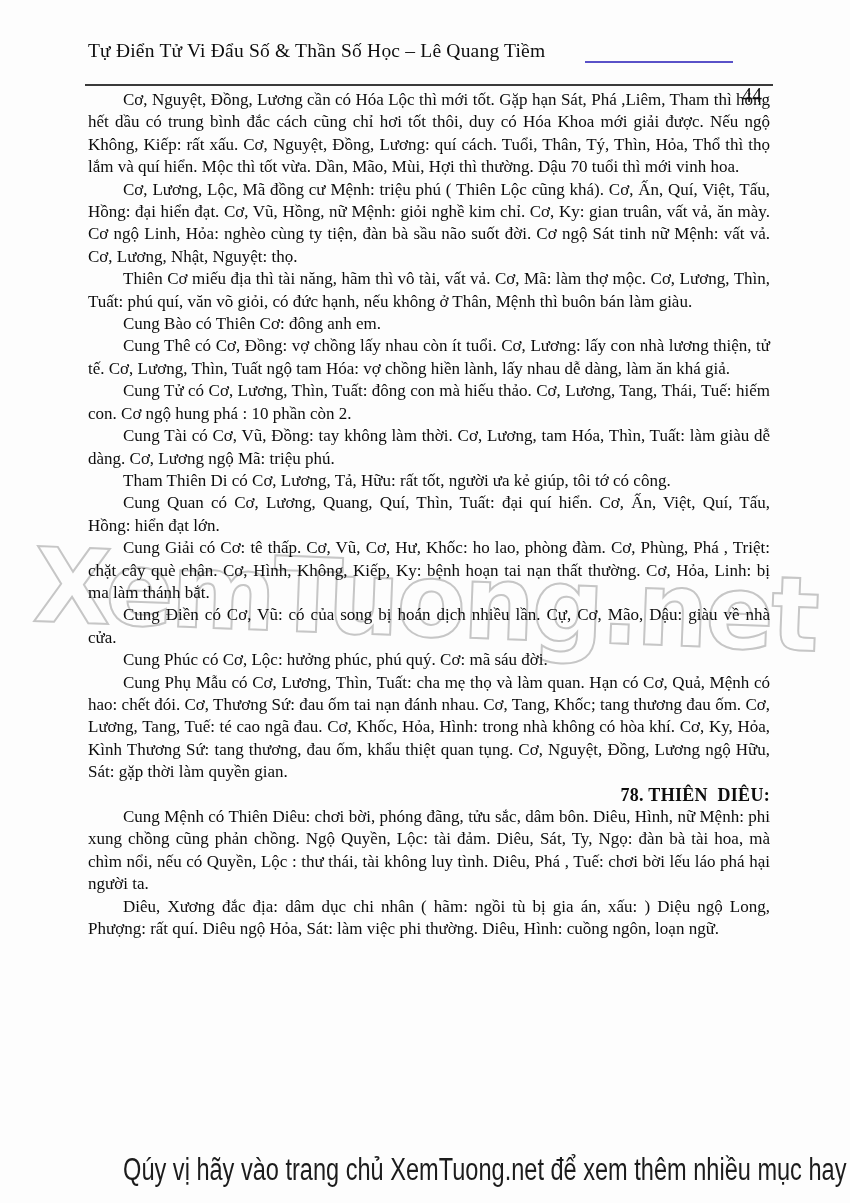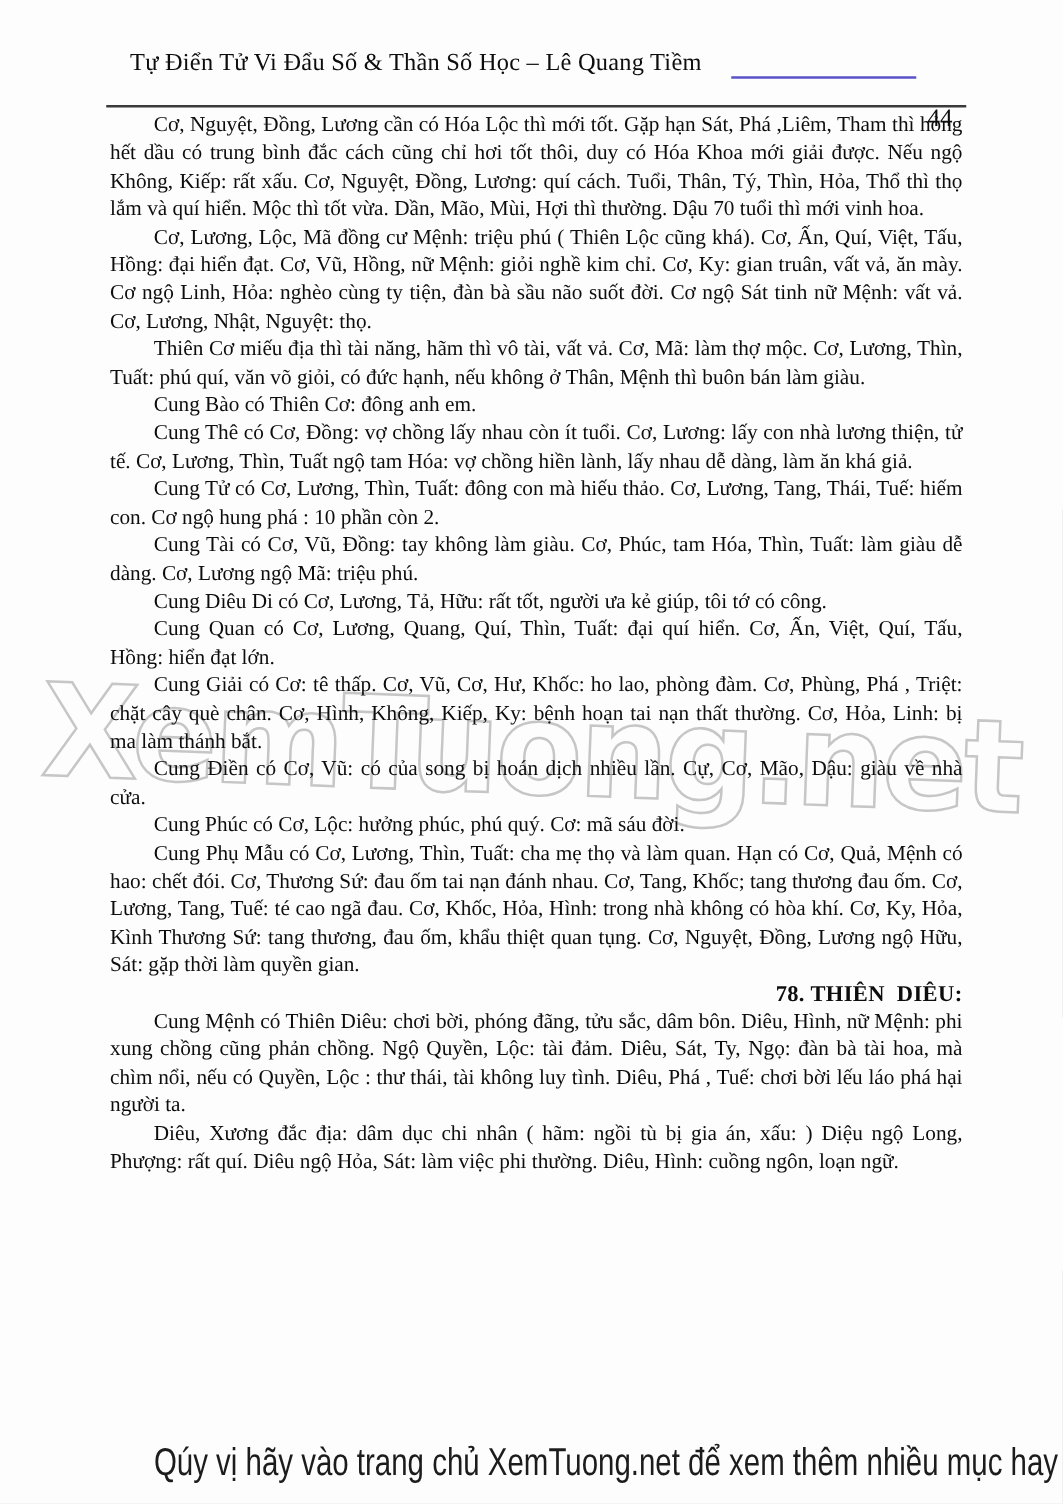--- a/index.html
+++ b/index.html
@@ -14,21 +14,20 @@
     font-family: "Liberation Serif", "DejaVu Serif", serif;
     color: #0d0d0d;
   }
   
   .hdr-title {
     position: absolute;
     left: 88px; top: 40px;
     font-size: 19.5px;
     letter-spacing: 0.2px;
     white-space: nowrap;
-    margin-left: 16px;
   }
   .hdr-underline {
     position: absolute;
     left: 585px; top: 61px;
     width: 148px; height: 2px;
     background: #5a52c8;
   }
   .hdr-pagenum {
     position: absolute;
     left: 742px; top: 42px;
@@ -116,22 +115,22 @@
   </div>
 
   <div class="content">
     <div>
         <p>Cơ, Nguyệt, Đồng, Lương cần có Hóa Lộc thì mới tốt. Gặp hạn Sát, Phá ,Liêm, Tham thì hỏng hết dầu có trung bình đắc cách cũng chỉ hơi tốt thôi, duy có Hóa Khoa mới giải được. Nếu ngộ Không, Kiếp: rất xấu. Cơ, Nguyệt, Đồng, Lương: quí cách. Tuổi, Thân, Tý, Thìn, Hỏa, Thổ thì thọ lắm và quí hiển. Mộc thì tốt vừa. Dần, Mão, Mùi, Hợi thì thường. Dậu 70 tuổi thì mới vinh hoa.</p>
         <p>Cơ, Lương, Lộc, Mã đồng cư Mệnh: triệu phú ( Thiên Lộc cũng khá). Cơ, Ấn, Quí, Việt, Tấu, Hồng: đại hiển đạt. Cơ, Vũ, Hồng, nữ Mệnh: giỏi nghề kim chỉ. Cơ, Ky: gian truân, vất vả, ăn mày. Cơ ngộ Linh, Hỏa: nghèo cùng ty tiện, đàn bà sầu não suốt đời. Cơ ngộ Sát tinh nữ Mệnh: vất vả. Cơ, Lương, Nhật, Nguyệt: thọ.</p>
         <p>Thiên Cơ miếu địa thì tài năng, hãm thì vô tài, vất vả. Cơ, Mã: làm thợ mộc. Cơ, Lương, Thìn, Tuất: phú quí, văn võ giỏi, có đức hạnh, nếu không ở Thân, Mệnh thì buôn bán làm giàu.</p>
         <p>Cung Bào có Thiên Cơ: đông anh em.</p>
         <p>Cung Thê có Cơ, Đồng: vợ chồng lấy nhau còn ít tuổi. Cơ, Lương: lấy con nhà lương thiện, tử tế. Cơ, Lương, Thìn, Tuất ngộ tam Hóa: vợ chồng hiền lành, lấy nhau dễ dàng, làm ăn khá giả.</p>
         <p>Cung Tử có Cơ, Lương, Thìn, Tuất: đông con mà hiếu thảo. Cơ, Lương, Tang, Thái, Tuế: hiếm con. Cơ ngộ hung phá : 10 phần còn 2.</p>
-        <p>Cung Tài có Cơ, Vũ, Đồng: tay không làm giàu. Cơ, Phúc, tam Hóa, Thìn, Tuất: làm giàu dễ dàng. Cơ, Lương ngộ Mã: triệu phú.</p>
-        <p>Cung Diêu Di có Cơ, Lương, Tả, Hữu: rất tốt, người ưa kẻ giúp, tôi tớ có công.</p>
+        <p>Cung Tài có Cơ, Vũ, Đồng: tay không làm thời. Cơ, Lương, tam Hóa, Thìn, Tuất: làm giàu dễ dàng. Cơ, Lương ngộ Mã: triệu phú.</p>
+        <p>Tham Thiên Di có Cơ, Lương, Tả, Hữu: rất tốt, người ưa kẻ giúp, tôi tớ có công.</p>
         <p>Cung Quan có Cơ, Lương, Quang, Quí, Thìn, Tuất: đại quí hiển. Cơ, Ấn, Việt, Quí, Tấu, Hồng: hiển đạt lớn.</p>
         <p>Cung Giải có Cơ: tê thấp. Cơ, Vũ, Cơ, Hư, Khốc: ho lao, phòng đàm. Cơ, Phùng, Phá , Triệt: chặt cây què chân. Cơ, Hình, Không, Kiếp, Ky: bệnh hoạn tai nạn thất thường. Cơ, Hỏa, Linh: bị ma làm thánh bắt.</p>
         <p>Cung Điền có Cơ, Vũ: có của song bị hoán dịch nhiều lần. Cự, Cơ, Mão, Dậu: giàu về nhà cửa.</p>
         <p>Cung Phúc có Cơ, Lộc: hưởng phúc, phú quý. Cơ: mã sáu đời.</p>
         <p>Cung Phụ Mẫu có  Cơ, Lương, Thìn, Tuất: cha mẹ thọ và làm quan. Hạn có Cơ, Quả, Mệnh có hao: chết đói. Cơ, Thương Sứ: đau ốm tai nạn đánh nhau. Cơ, Tang, Khốc; tang thương đau ốm. Cơ, Lương, Tang, Tuế: té cao ngã đau. Cơ, Khốc, Hỏa, Hình: trong nhà không có hòa khí. Cơ, Ky, Hỏa, Kình Thương Sứ: tang thương, đau ốm, khẩu thiệt quan tụng. Cơ, Nguyệt, Đồng, Lương ngộ Hữu, Sát: gặp thời làm quyền gian.</p>
       </div>
 
     <p class="section-heading">78. THIÊN  DIÊU:</p>
 
 

